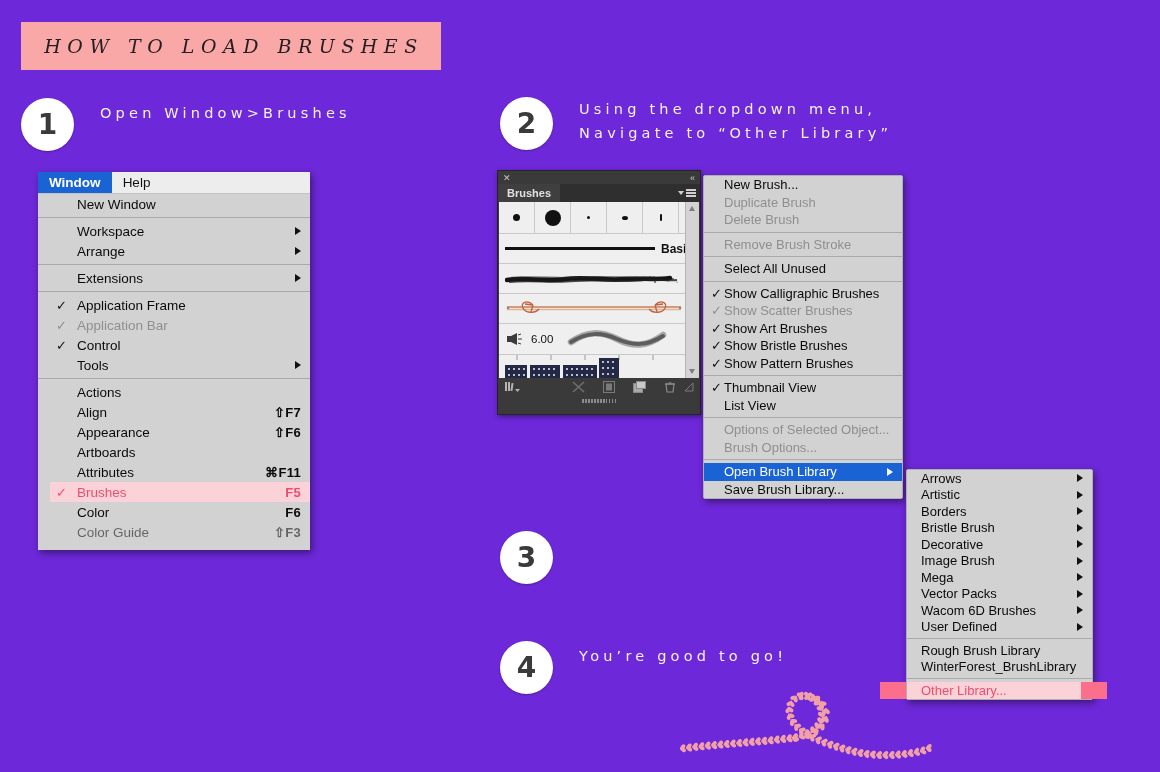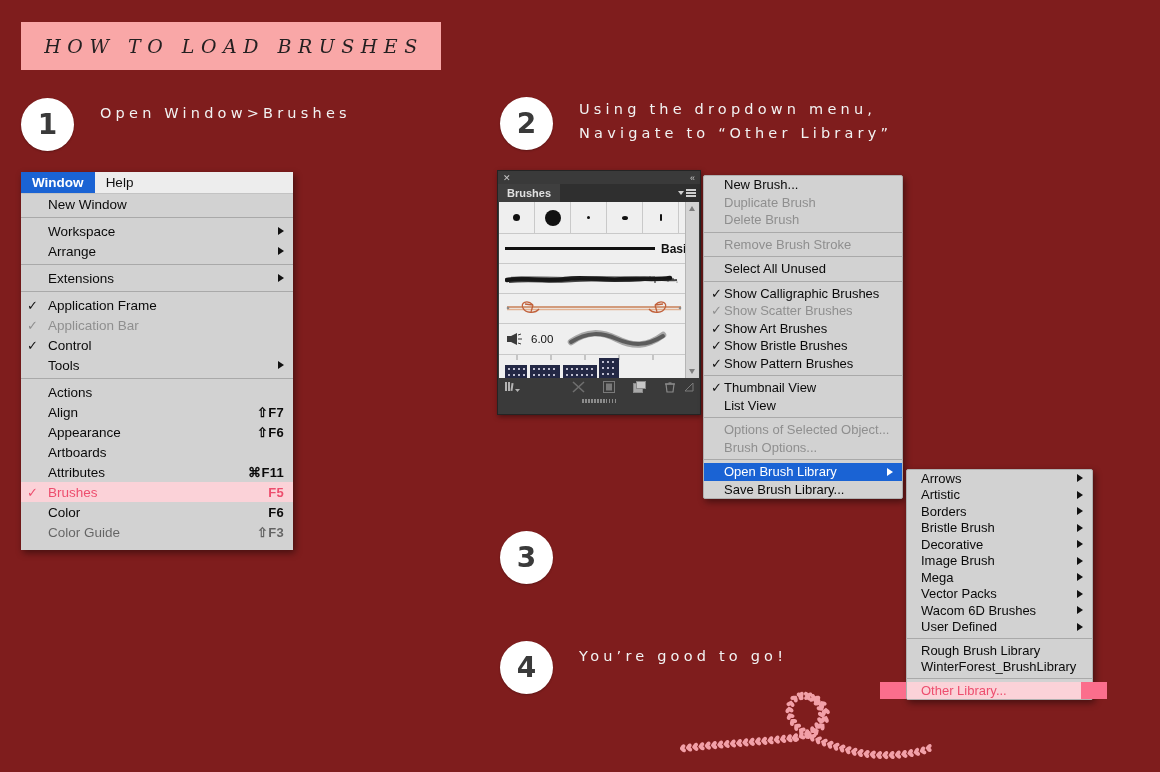--- a/index.html
+++ b/index.html
@@ -10,21 +10,21 @@
     width: 1160px;
     height: 772px;
     background: #464646;
     font-family: "Liberation Sans", sans-serif;
     overflow: hidden;
     position: relative;
   }
   .root {
     position: absolute;
     inset: 0;
-    background: #7f1d1d;
+    background: #6d28d9;
   }
 
   
   .title-banner {
     position: absolute;
     left: 21px;
     top: 22px;
     width: 420px;
     height: 48px;
     background: #F9A7A7;
@@ -133,21 +133,21 @@
   .menu-row.sel .chk { color: #FFF; }
   .menu-row.sel .arrow { border-left-color: #FFF; }
   .menu-sep {
     height: 1px;
     background: #A9A9A9;
     margin: 3px 0;
   }
 
   
   #window-menu {
-    left: 21px;
+    left: 38px;
     top: 172px;
     width: 272px;
     height: 378px;
     overflow: hidden;
     border: none;
     background: #D2D2D2;
   }
   .menubar {
     display: flex;
     height: 21px;
@@ -160,21 +160,21 @@
     display: flex;
     align-items: center;
     padding: 0 11px;
     color: #111;
   }
   .menubar .mb-item.active {
     background: #1A63D4;
     color: #FFFFFF;
     font-weight: bold;
   }
-  #window-menu .menu-row { height: 20px; padding-left: 8px; }
+  #window-menu .menu-row { height: 20px; padding-left: 8px; margin-left: 12px; }
   #window-menu .menu-row .lbl { padding-left: 8px; }
   #window-menu .menu-row .chk { margin-left: -2px; }
 
   .row-pink {
     background: #FBD2D8;
     color: #ED4E6E !important;
   }
   .row-pink .chk { color: #ED4E6E !important; }
   .row-pink-wrap { position: relative; }
 

